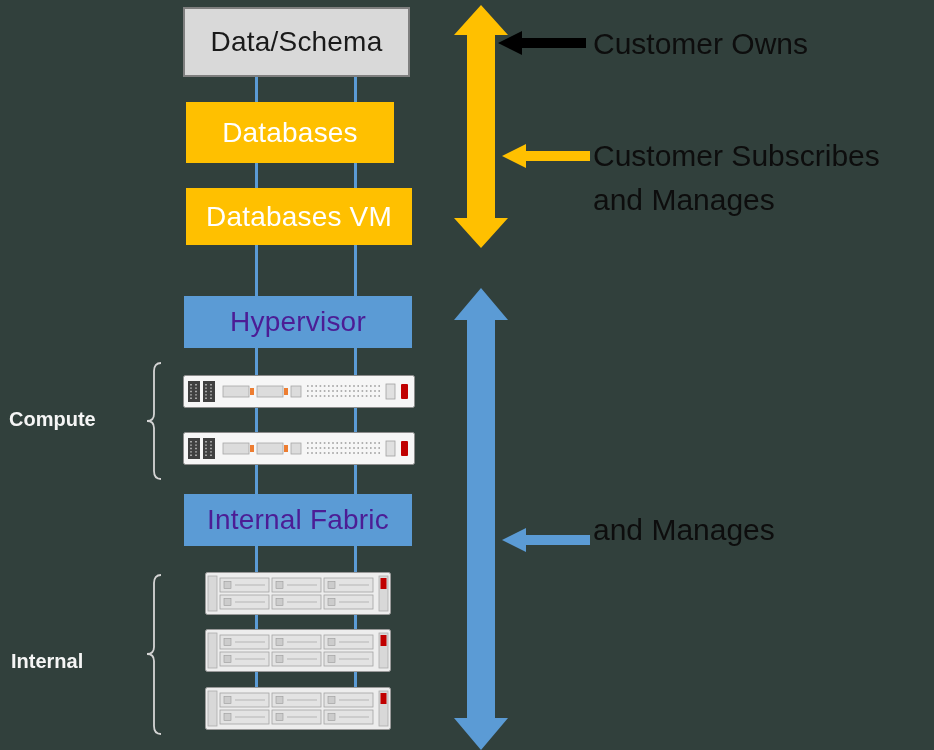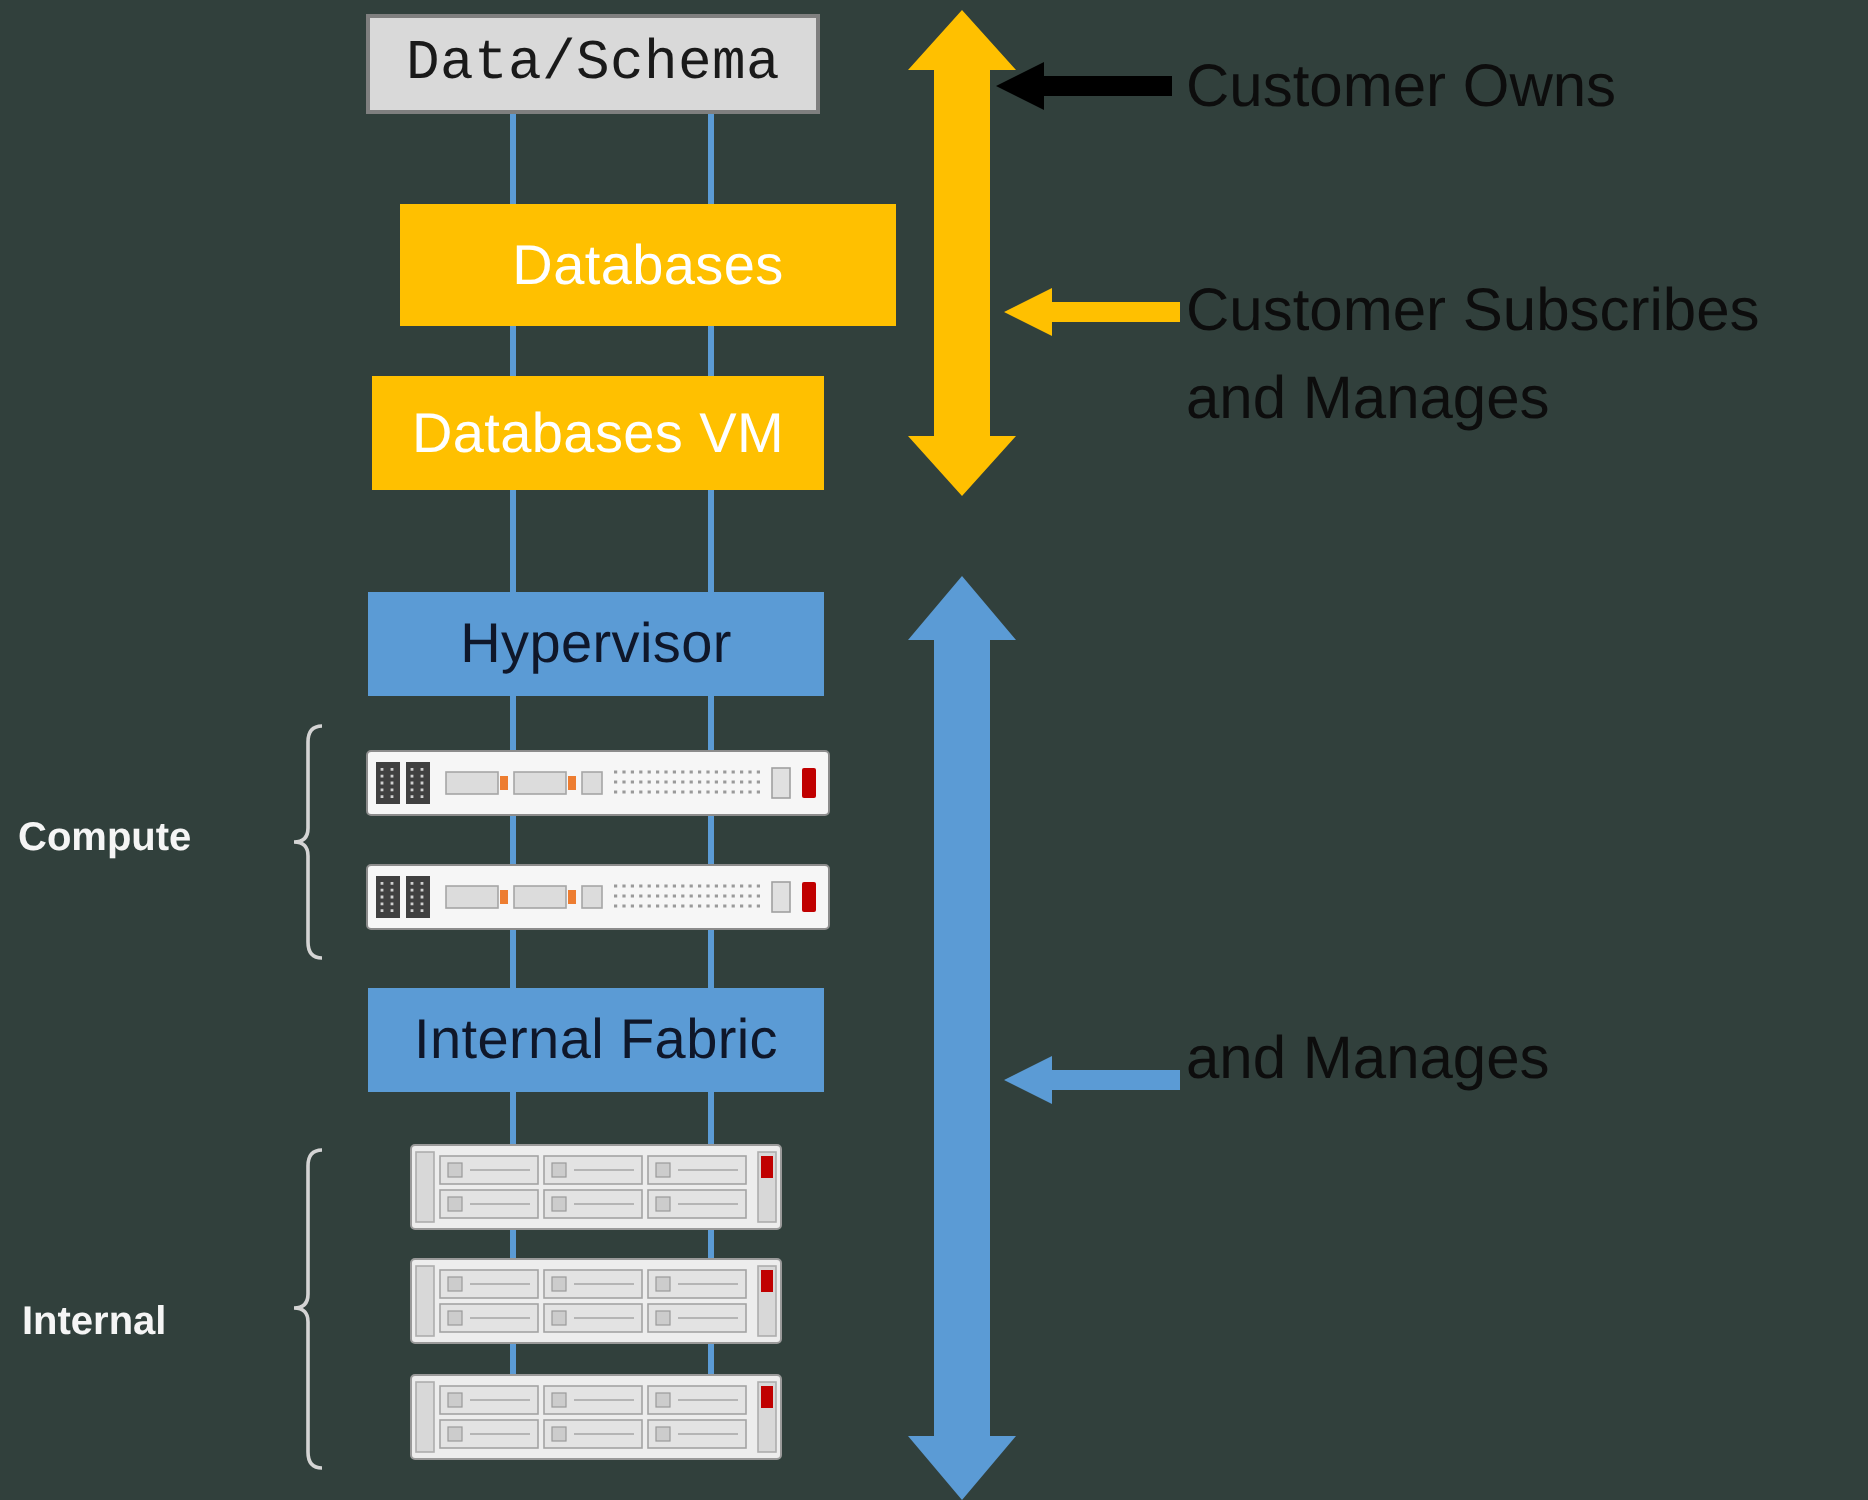--- a/index.html
+++ b/index.html
@@ -22,21 +22,21 @@
     position: absolute;
     z-index: 3;
     display: flex;
     align-items: center;
     justify-content: center;
     font-size: 28px;
     letter-spacing: 0.2px;
   }
   .box-gray  { background: #D9D9D9; border: 2px solid #7F7F7F; color: #1a1a1a; }
   .box-amber { background: #FFC000; color: #ffffff; }
-  .box-blue  { background: #5B9BD5; color: #0f172a; }
+  .box-blue  { background: #5B9BD5; color: #4c1d95; }
   .server { position: absolute; z-index: 3; }
   .group-label {
     position: absolute;
     z-index: 3;
     color: #f5f5f5;
     font-weight: bold;
     font-size: 20px;
     text-align: left;
   }
   .bracket { position: absolute; z-index: 2; }
@@ -52,25 +52,25 @@
   }
 </style>
 </head>
 <body>
 
 <div class="canvas">
 
   <div class="connector" style="left:255px; top:40px; height:675px;"></div>
   <div class="connector" style="left:354px; top:40px; height:675px;"></div>
 
-  <div class="stack-box box-gray" style="left:183px; top:7px; width:227px; height:50px;font-family:Liberation Mono, monospace;">
+  <div class="stack-box box-gray" style="left:183px; top:7px; width:227px; height:70px;">
     <span>Data/Schema</span>
   </div>
 
-  <div class="stack-box box-amber" style="left:186px; top:102px; width:248px; height:61px;margin-left:14px;">
+  <div class="stack-box box-amber" style="left:186px; top:102px; width:208px; height:61px;">
     <span>Databases</span>
   </div>
 
   <div class="stack-box box-amber" style="left:186px; top:188px; width:226px; height:57px;">
     <span>Databases VM</span>
   </div>
 
   <div class="stack-box box-blue" style="left:184px; top:296px; width:228px; height:52px;">
     <span>Hypervisor</span>
   </div>

